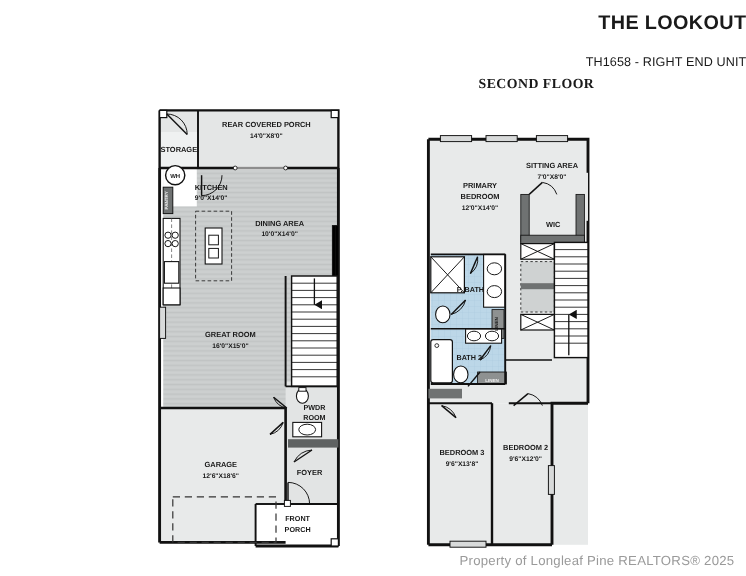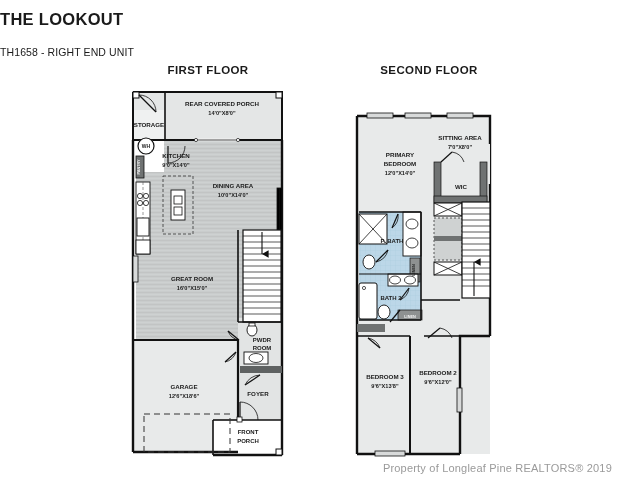--- a/index.html
+++ b/index.html
@@ -9,55 +9,54 @@
     background:#ffffff;
     font-family:"Liberation Sans", sans-serif;
     color:#1a1a1a;
     position:relative;
     overflow:hidden;
   }
   .sheet{position:absolute;inset:0;}
 
   
   #title-block{
-    position:absolute;left:0;top:10px;width:622px;text-align:left;
+    position:absolute;left:0;top:10px;width:622px;text-align:right;
   }
   #plan-title{
     font-size:16.5px;font-weight:bold;letter-spacing:.3px;line-height:19px;
   }
   #plan-subtitle{
     font-size:10.5px;font-weight:normal;letter-spacing:.1px;line-height:14px;margin-top:16px;
   }
   .floor-label{
     position:absolute;font-size:11.5px;font-weight:bold;letter-spacing:.4px;
     text-align:center;
   }
   #floor-label-1{left:128px;top:64px;width:160px;}
-  #floor-label-2{left:350px;top:64px;width:158px;}
+  #floor-label-2{left:368px;top:64px;width:158px;font-family:Liberation Serif, serif;}
 
   
   #footer-watermark{
     position:absolute;left:0;bottom:6px;width:612px;text-align:right;
     font-size:11px;color:#9a9a9a;letter-spacing:.2px;
   }
 
   
   #plan-drawing{position:absolute;left:0;top:0;}
 </style>
 </head>
 <body>
 
 <div class="sheet">
 
   <div id="title-block">
     <div id="plan-title">THE LOOKOUT</div>
     <div id="plan-subtitle">TH1658 - RIGHT END UNIT</div>
   </div>
 
-  <div id="floor-label-1" class="floor-label">FIRST FLOOR</div>
   <div id="floor-label-2" class="floor-label">SECOND FLOOR</div>
 
   <svg id="plan-drawing" width="622" height="480" viewBox="0 0 622 480">
     <defs>
       <pattern id="woodfloor" width="4" height="4" patternUnits="userSpaceOnUse">
         <rect width="4" height="4" fill="#c9cccc"></rect>
         <line x1="0" y1="0.5" x2="4" y2="0.5" stroke="#bdc0c0" stroke-width="0.6"></line>
         <line x1="0" y1="2.5" x2="4" y2="2.5" stroke="#d2d5d5" stroke-width="0.6"></line>
       </pattern>
       <pattern id="bathtile" width="5" height="5" patternUnits="userSpaceOnUse">
@@ -332,14 +331,14 @@
       <text x="415" y="270" font-size="3.8" font-weight="bold" transform="rotate(-90 415 270)">LINEN</text>
       <text x="391" y="300" font-size="6" font-weight="bold">BATH 2</text>
       <text x="410" y="318" font-size="3.8" font-weight="bold" fill="#f2f2f2">LINEN</text>
       <text x="438" y="375" font-size="6.2" font-weight="bold">BEDROOM 2</text>
       <text x="438" y="384" font-size="5.6" font-weight="bold">9'6"X12'0"</text>
       <text x="385" y="379" font-size="6.2" font-weight="bold">BEDROOM 3</text>
       <text x="385" y="388" font-size="5.6" font-weight="bold">9'6"X13'8"</text>
     </g>
   </svg>
 
-  <div id="footer-watermark">Property of Longleaf Pine REALTORS® 2019</div>
+  <div id="footer-watermark">Property of Longleaf Pine REALTORS® 2025</div>
 </div>
 
 </body></html>

